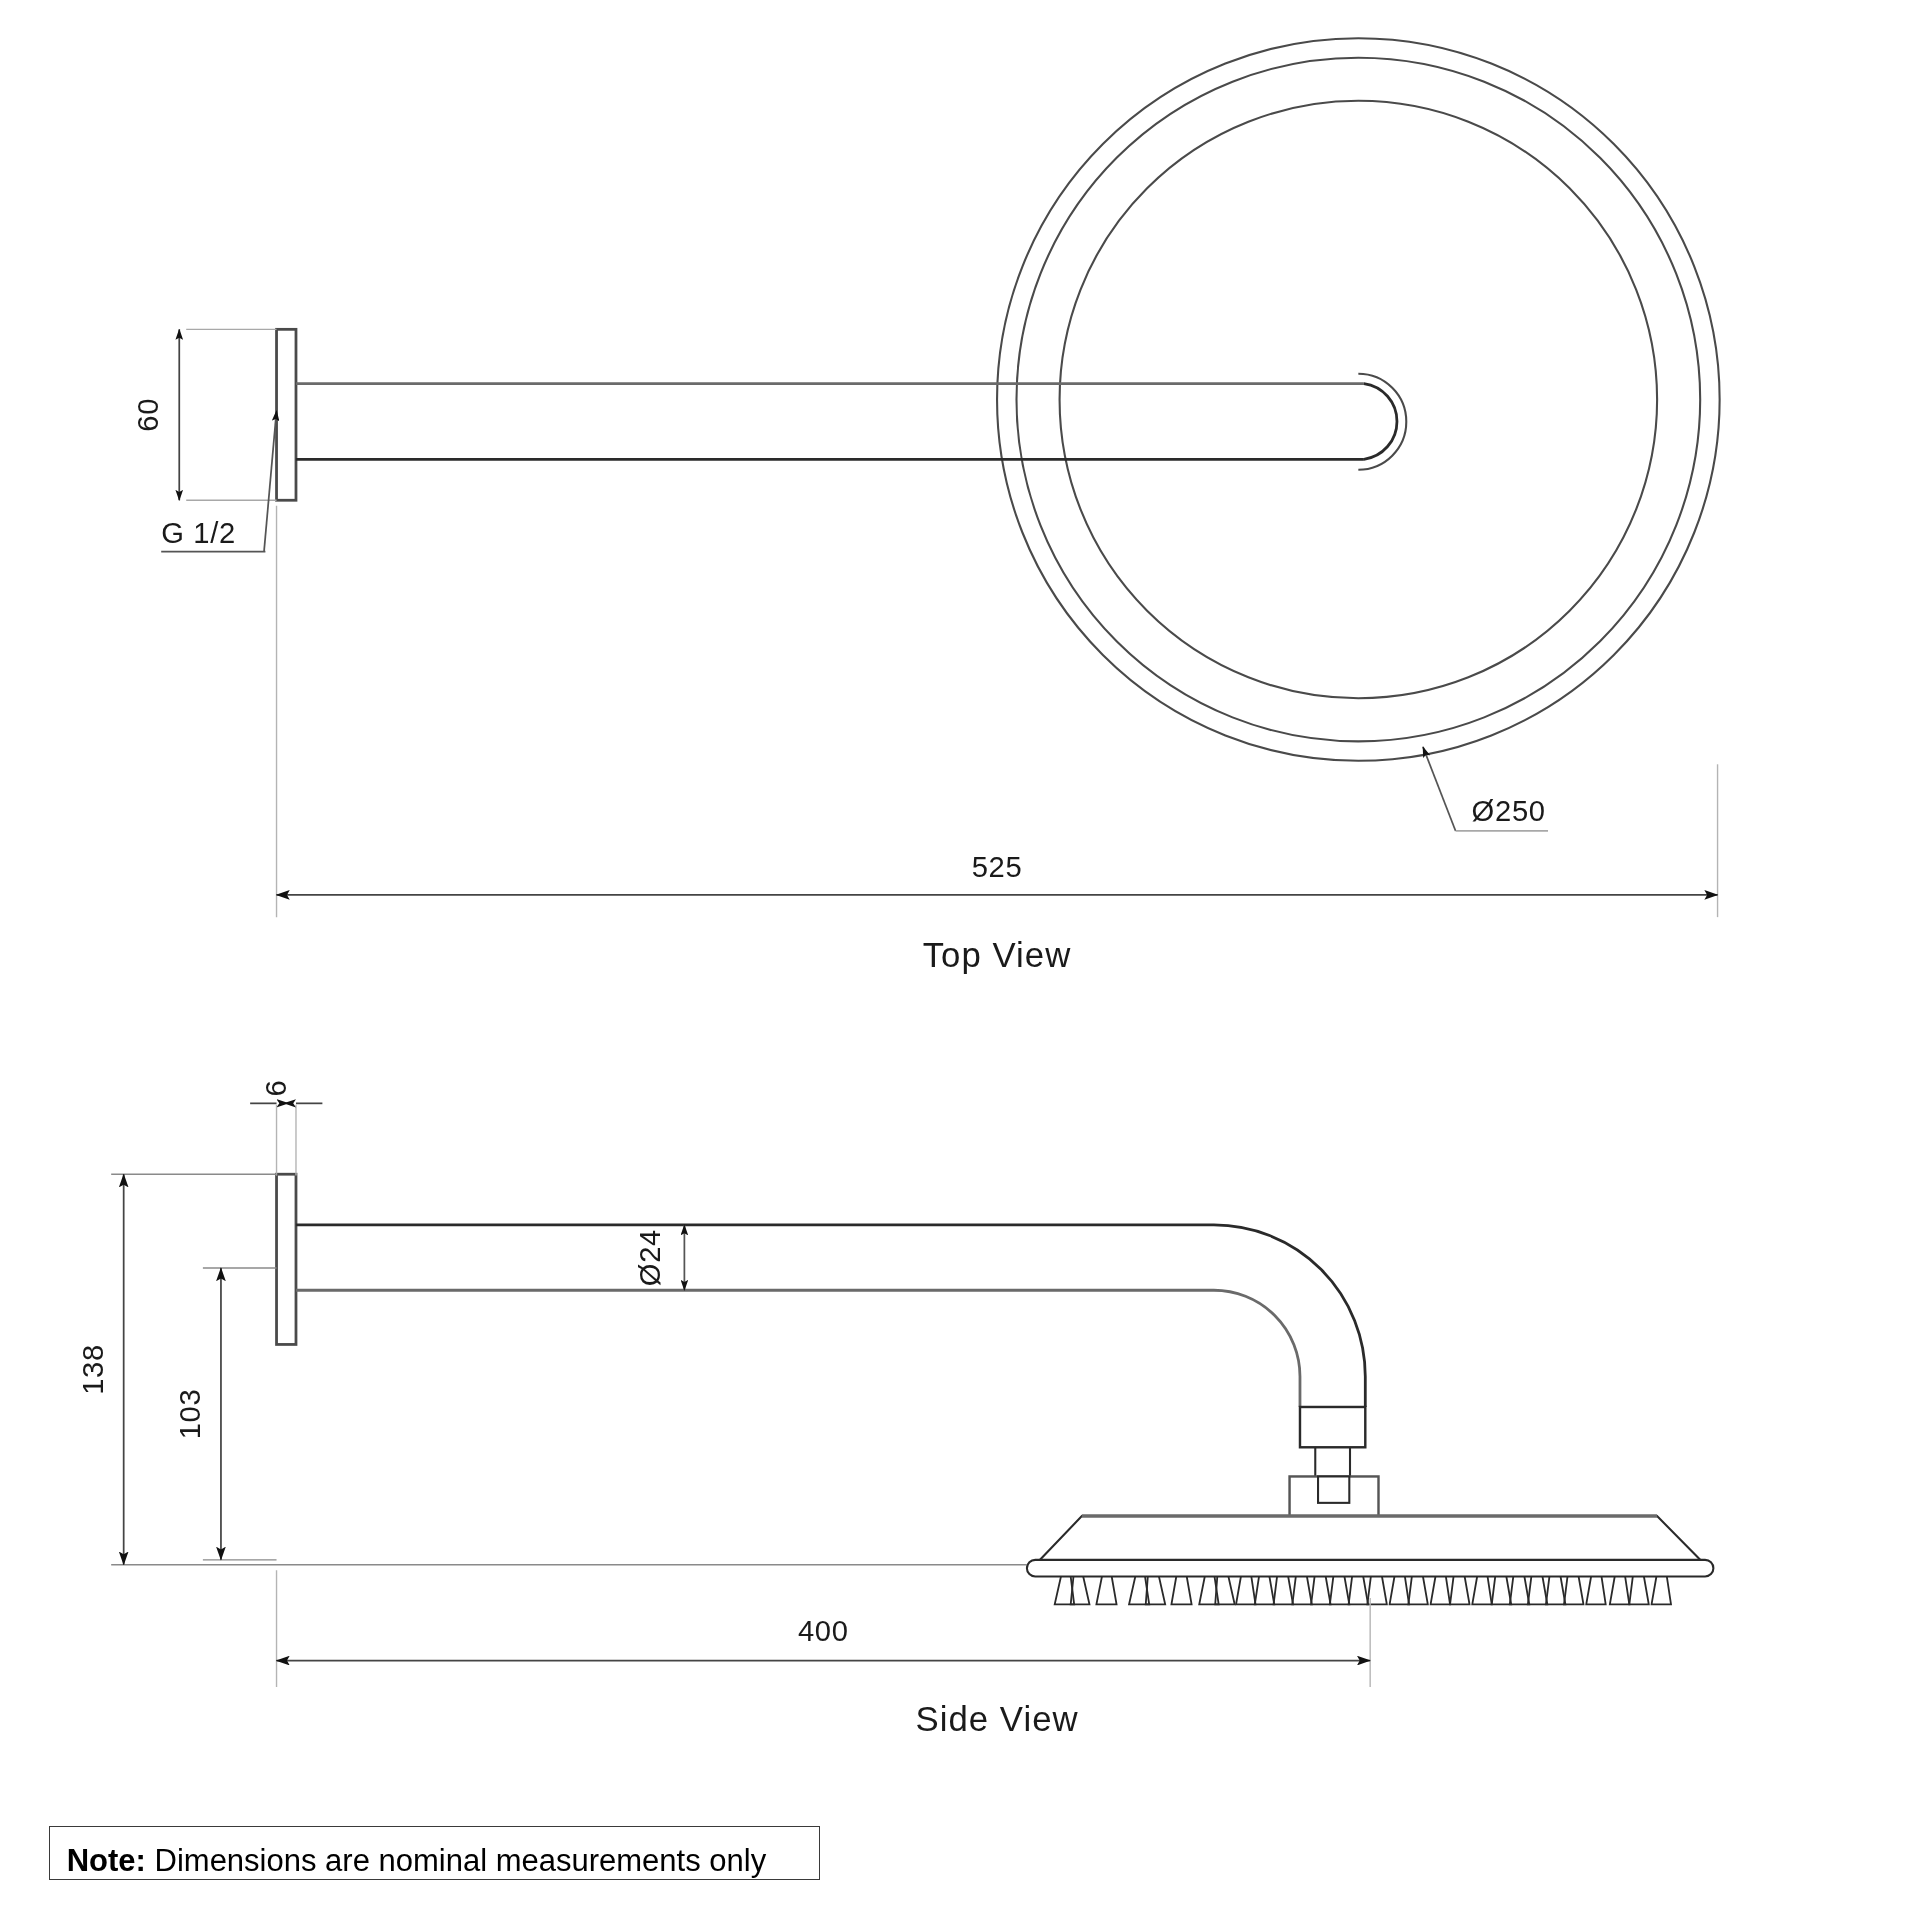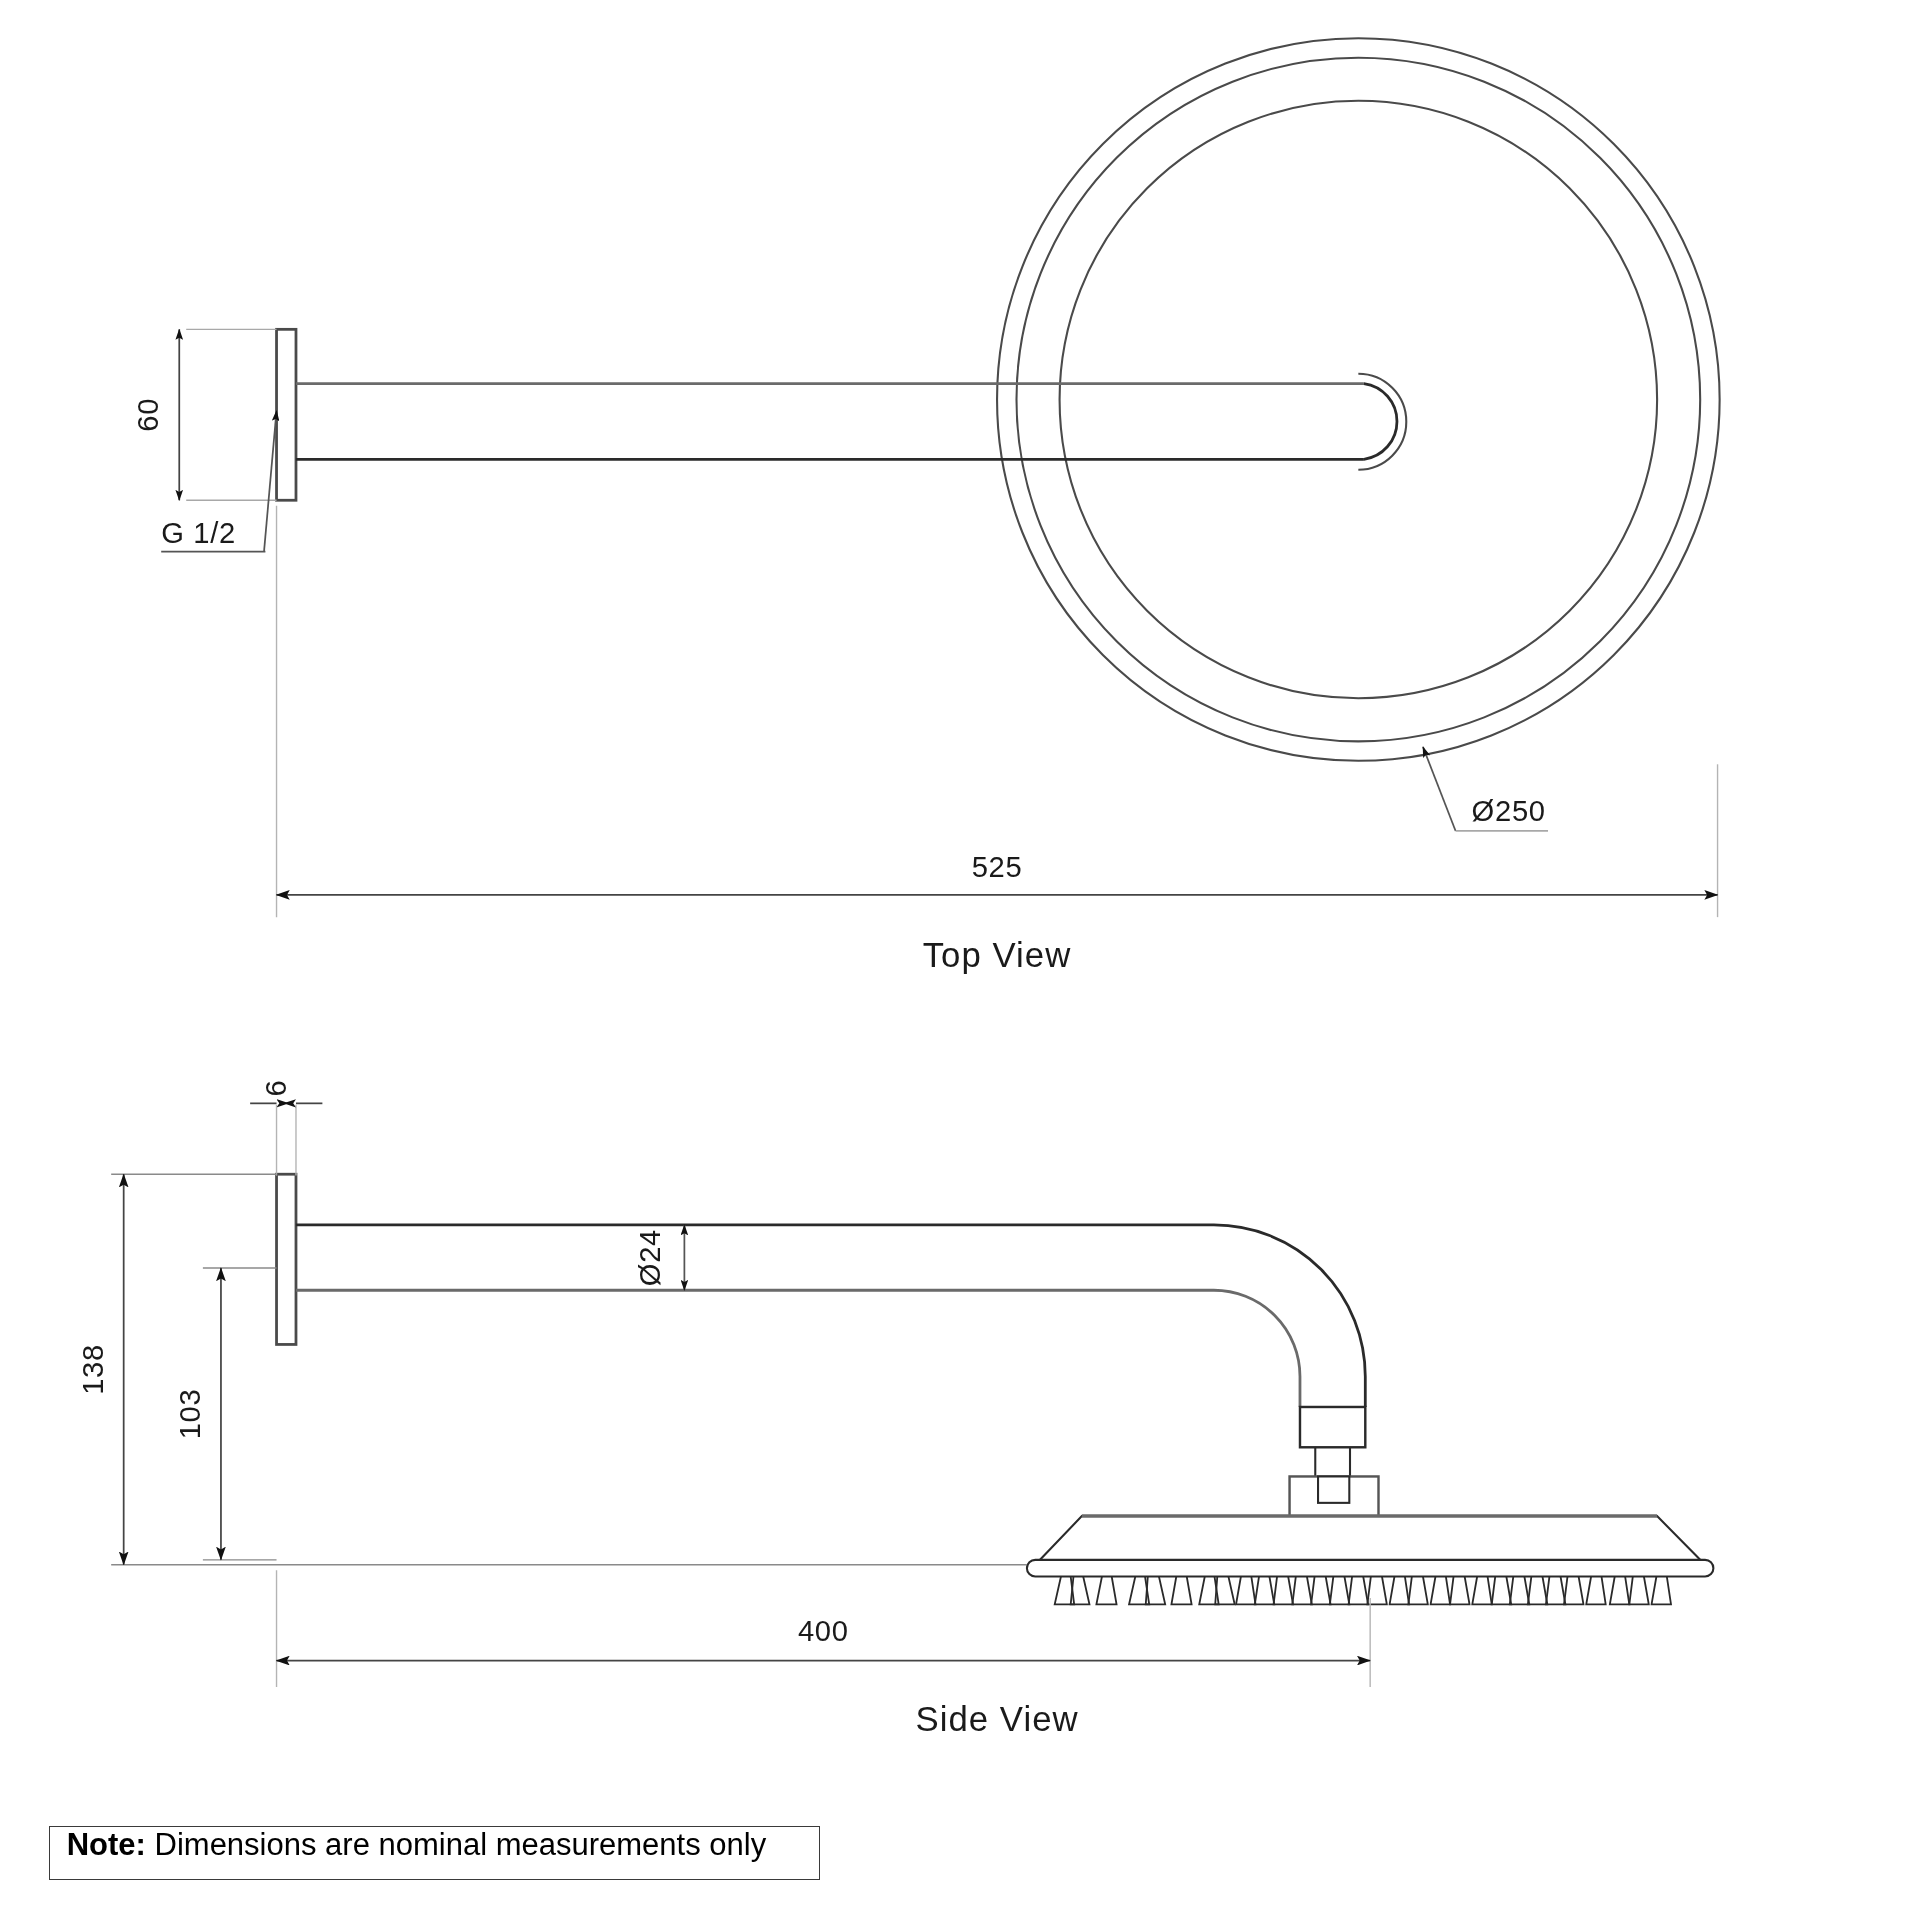--- a/index.html
+++ b/index.html
@@ -37,21 +37,21 @@
   .note-box {
     position: absolute;
     left: 49px;
     top: 1826px;
     width: 771px;
     height: 54px;
     border: 1.4px solid #3a3a3a;
     background: #ffffff;
     box-sizing: border-box;
     display: flex;
-    align-items: flex-start;
+    align-items: flex-end;
     padding-left: 16.7px;
   }
   .note-text {
     font-family: "Liberation Sans", sans-serif;
     font-size: 31px;
     color: #000000;
     white-space: nowrap;
   }
   .note-text b {
     font-weight: bold;

